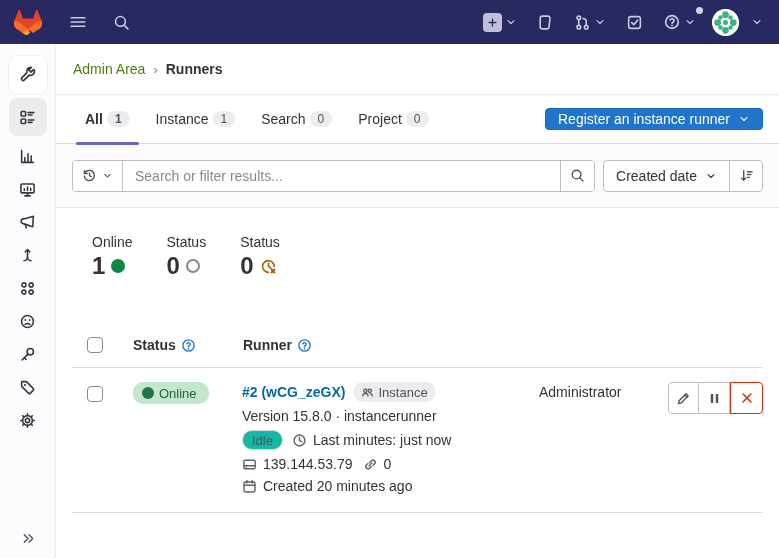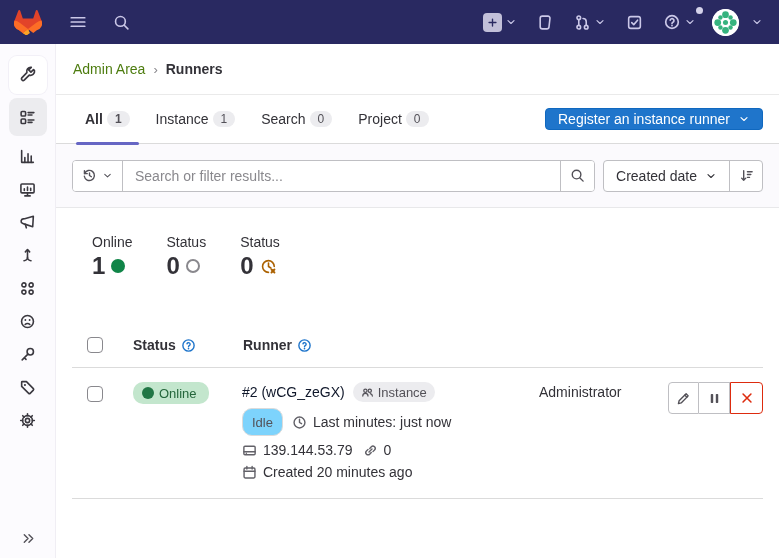--- a/index.html
+++ b/index.html
@@ -95,25 +95,25 @@
 
   .data-row { padding:14px 0 18px 0; border-bottom:1px solid #dbdbdb; }
   .badge-success {
     display:inline-flex; align-items:center; gap:5px; background:#c3e6cd; color:#24663b;
     border-radius:10px; height:22px; padding:0 9px; max-width:76px; margin-left:13px;
   }
   .badge-success .dot { width:12px; height:12px; border-radius:50%; background:#217645; flex:none; }
   .badge-success .txt { overflow:hidden; white-space:nowrap; text-overflow:ellipsis; max-width:40px; font-size:13px; }
   .runner-cell { padding-left:12px; display:flex; flex-direction:column; gap:6px; }
   .runner-top { display:flex; align-items:center; gap:8px; }
-  .runner-link { color:#0f172a; font-weight:normal; cursor:pointer; }
+  .runner-link { color:#0369a1; font-weight:bold; cursor:pointer; }
   .badge-gray { display:inline-flex; align-items:center; gap:4px; background:#ececef; color:#535158; border-radius:10px; height:20px; padding:0 8px; font-size:13px; }
   .meta-line { display:flex; align-items:center; gap:6px; color:#333238; }
   .meta-line .micon { color:#626168; }
-  .badge-outline { display:inline-flex; align-items:center; background:#7dd3fc; border:1px solid #dbdbdb; color:#535158; border-radius:10px; height:28px; padding:0 9px; font-size:13px; margin-right:3px; }
+  .badge-outline { display:inline-flex; align-items:center; background:#14b8a6; border:1px solid #dbdbdb; color:#535158; border-radius:10px; height:20px; padding:0 9px; font-size:13px; margin-right:3px; }
   .owner-cell { padding-left:12px; padding-top:2px; }
   .actions-cell { display:flex; justify-content:flex-end; padding-top:0px; }
   .btn-group { display:flex; }
   .abtn { width:31px; height:32px; background:#fff; border:1px solid #bfbfc3; display:flex; align-items:center; justify-content:center; color:#535158; cursor:pointer; }
   .abtn.edit { border-radius:4px 0 0 4px; }
   .abtn.pause { border-left:none; }
   .abtn.delete { border:1px solid #dd2b0e; color:#dd2b0e; border-radius:0 4px 4px 0; width:33px; }
 </style>
 </head>
 <body>
@@ -429,20 +429,23 @@
             <span class="runner-link">#2 (wCG_zeGX)</span>
             <span class="badge-gray">
               <svg class="icon" width="13" height="13" viewBox="0 0 16 16">
                 <circle cx="5.4" cy="5.8" r="2"></circle>
                   <path d="M2.2 12.4a3.2 3.2 0 0 1 6.4 0"></path>
                   <circle cx="10.8" cy="5.8" r="2"></circle>
                   <path d="M11.4 9.3a3.2 3.2 0 0 1 2.6 3.1"></path>
               </svg>
               <span>Instance</span>
             </span>
+          </div>
+          <div class="meta-line">
+            <span>Version 15.8.0 · instancerunner</span>
           </div>
           <div class="meta-line">
             <span class="badge-outline">
               <span>Idle</span>
             </span>
             <svg class="icon micon" width="15" height="15" viewBox="0 0 16 16">
               <circle cx="8" cy="8" r="5.8"></circle>
                 <path d="M8 4.6V8l2.2 1.3"></path>
             </svg>
             <span>Last minutes: just now</span>

